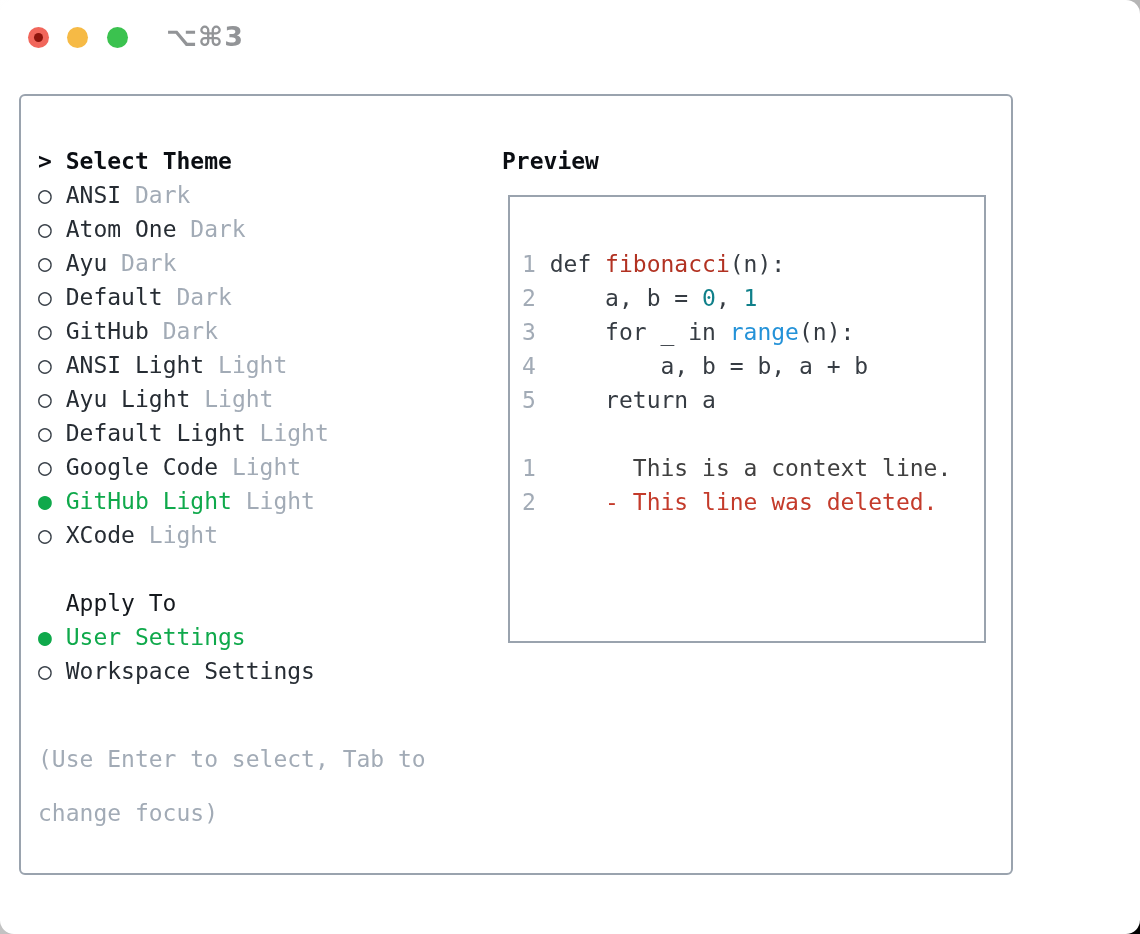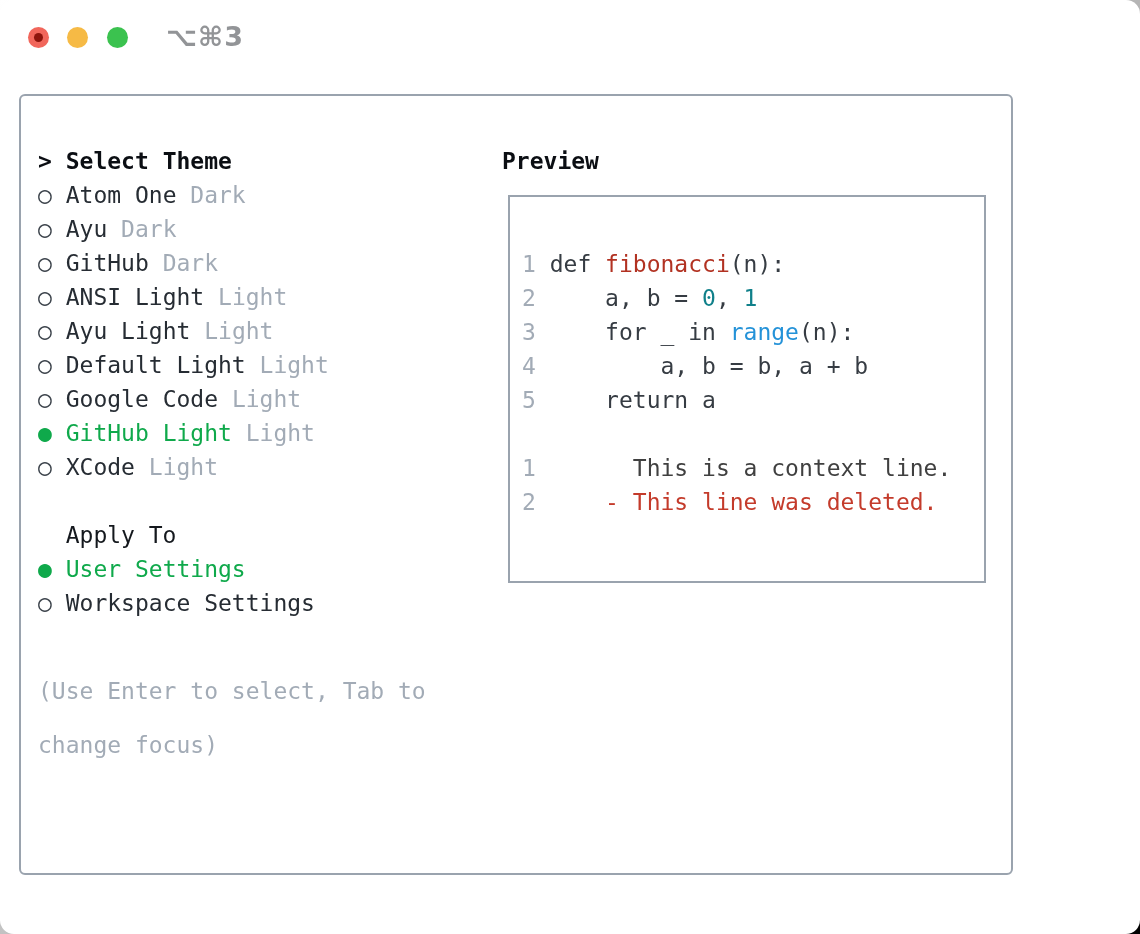--- a/index.html
+++ b/index.html
@@ -54,21 +54,21 @@
   .theme-row.selected .bullet,
   .theme-row.selected .tname,
   .apply-row.selected .bullet,
   .apply-row.selected .tname { color: #0fa94b; }
   .apply-label { color: #14181d; margin-left: 2ch; }
   .hint { color: #a2abb6; margin-top: 20px; }
   
   .preview-title { position: absolute; left: 481px; top: 48px; }
   .preview-box {
     position: absolute; left: 487px; top: 99px;
-    width: 478px; height: 388px;
+    width: 478px; height: 448px;
     border: 2px solid #9aa3ae; box-sizing: border-box;
     background: #ffffff; overflow: hidden;
   }
   .preview-lines { padding: 50px 0 0 12px; }
   .pline { height: 34px; line-height: 34px; font-size: 23px; white-space: pre; }
   .sg-lineno  { color: #a2abb6; }
   .sg-code    { color: #363c43; }
   .sg-func    { color: #b23222; }
   .sg-num     { color: #10808a; }
   .sg-builtin { color: #2492d8; }
@@ -90,22 +90,24 @@
       <span class="light green"></span>
     </div>
     <span class="wtitle">⌥⌘3</span>
   </div>
 
   <div class="panel">
 
     <div class="col-left">
       <div class="line"><span class="hdr-cursor">&gt; </span><span class="bold">Select Theme</span></div>
       <div id="theme-rows">
+          <div class="line theme-row"><span class="bullet">○</span><span class="tname"> ANSI</span><span class="variant"> Dark</span></div>
           <div class="line theme-row"><span class="bullet">○</span><span class="tname"> Atom One</span><span class="variant"> Dark</span></div>
           <div class="line theme-row"><span class="bullet">○</span><span class="tname"> Ayu</span><span class="variant"> Dark</span></div>
+          <div class="line theme-row"><span class="bullet">○</span><span class="tname"> Default</span><span class="variant"> Dark</span></div>
           <div class="line theme-row"><span class="bullet">○</span><span class="tname"> GitHub</span><span class="variant"> Dark</span></div>
           <div class="line theme-row"><span class="bullet">○</span><span class="tname"> ANSI Light</span><span class="variant"> Light</span></div>
           <div class="line theme-row"><span class="bullet">○</span><span class="tname"> Ayu Light</span><span class="variant"> Light</span></div>
           <div class="line theme-row"><span class="bullet">○</span><span class="tname"> Default Light</span><span class="variant"> Light</span></div>
           <div class="line theme-row"><span class="bullet">○</span><span class="tname"> Google Code</span><span class="variant"> Light</span></div>
           <div class="line theme-row selected"><span class="bullet">●</span><span class="tname"> GitHub Light</span><span class="variant"> Light</span></div>
           <div class="line theme-row"><span class="bullet">○</span><span class="tname"> XCode</span><span class="variant"> Light</span></div>
         </div>
       <div class="line"></div>
       <div class="line"><span class="apply-label">Apply To</span></div>

